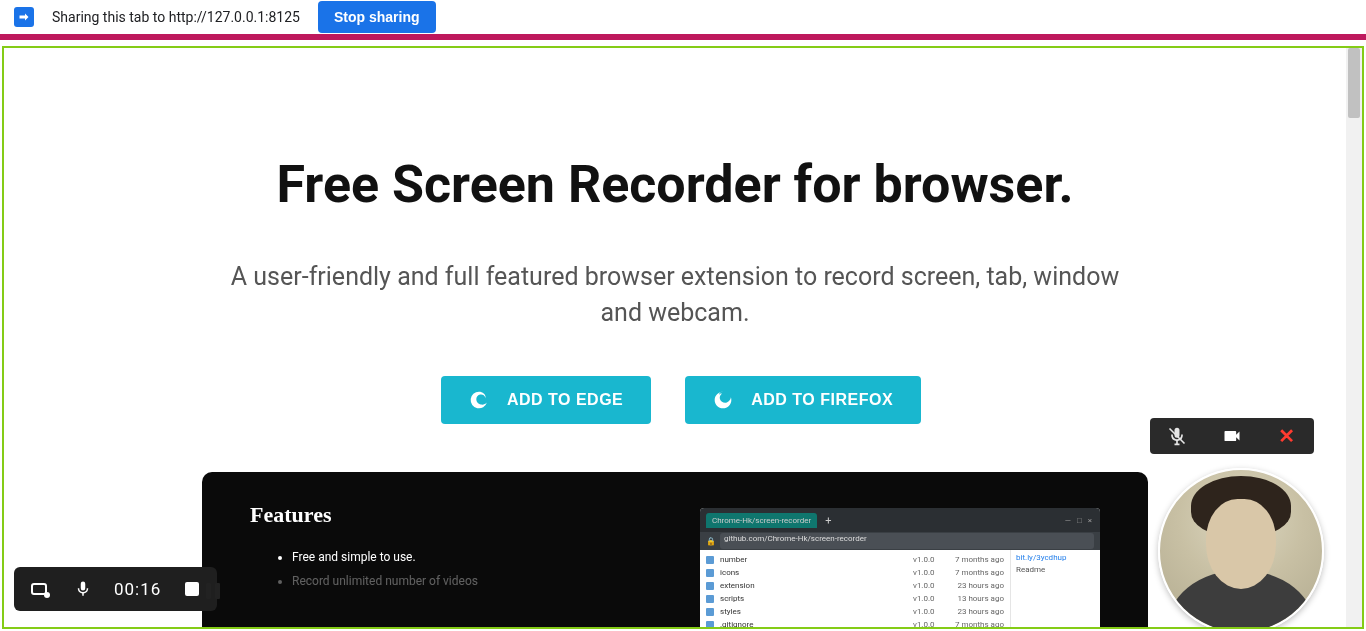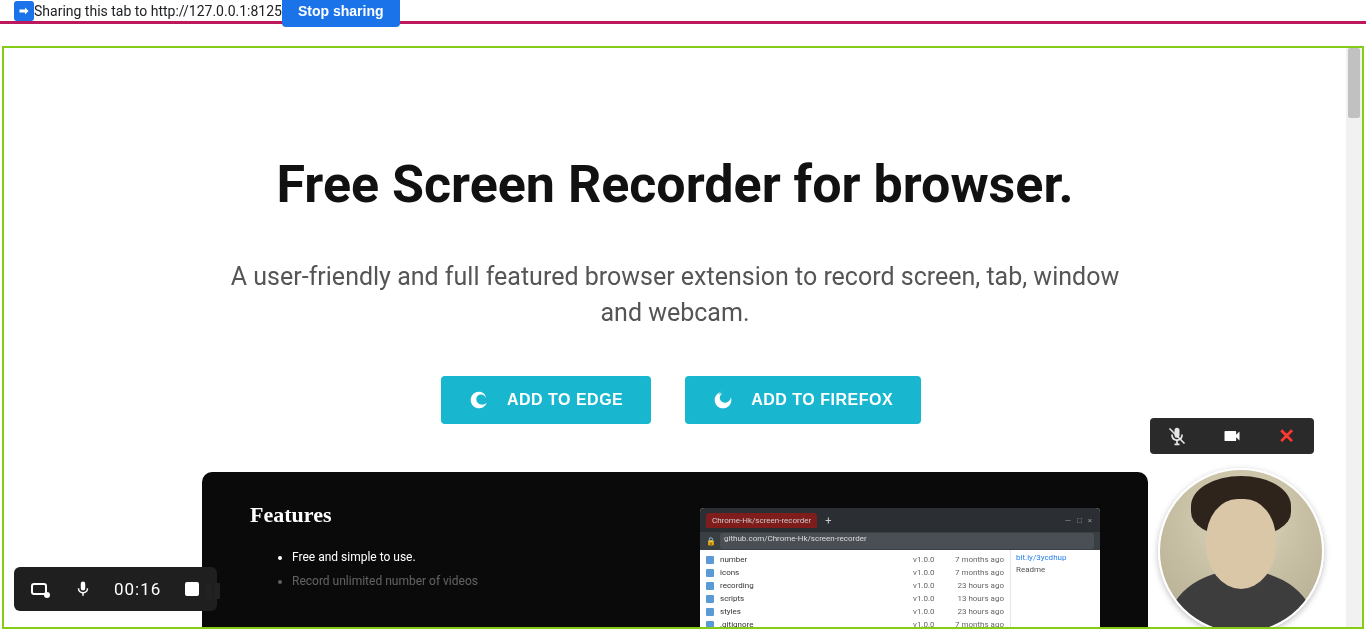--- a/index.html
+++ b/index.html
@@ -7,26 +7,26 @@
     font-family: -apple-system, BlinkMacSystemFont, "Segoe UI", Roboto, Helvetica, Arial, sans-serif;
     width: 1366px;
     height: 631px;
     overflow: hidden;
     position: relative;
     background: #fff;
   }
 
   
   .sharing-bar {
-    height: 24px;
+    height: 40px;
     display: flex;
     align-items: center;
     padding: 0 14px;
-    border-bottom: 3px solid #be185d;
-    gap: 0;
+    border-bottom: 6px solid #be185d;
+    gap: 18px;
     background: #fff;
   }
   .sharing-bar .share-icn {
     width: 20px; height: 20px;
     background: #1a73e8;
     border-radius: 3px;
     display: flex; align-items: center; justify-content: center;
   }
   .sharing-bar .share-icn svg { width: 12px; height: 12px; fill: #fff; }
   .sharing-bar .share-text { font-size: 14px; color: #202124; }
@@ -140,21 +140,21 @@
     background: #f5f6f7;
     border-radius: 4px 4px 0 0;
     overflow: hidden;
     font-size: 8px;
   }
   .screenshot .tabbar {
     height: 24px; background: #2b2f33;
     display: flex; align-items: center; padding: 0 6px; gap: 4px;
   }
   .screenshot .tabbar .tab {
-    background: #7f1d1d; color: #ccc; padding: 3px 6px; border-radius: 3px 3px 0 0;
+    background: #0f766e; color: #ccc; padding: 3px 6px; border-radius: 3px 3px 0 0;
   }
   .screenshot .tabbar .plus { color: #ccc; font-size: 11px; padding: 0 4px; }
   .screenshot .tabbar .dots { margin-left: auto; color: #999; letter-spacing: 2px; }
   .screenshot .urlbar {
     height: 18px; background: #3a3f44; display:flex; align-items:center; padding: 0 6px; gap: 4px; color: #bbb;
   }
   .screenshot .urlbar .field { flex:1; background:#4a4f55; height:16px; border-radius:3px; padding: 0 4px; line-height:12px; color:#ddd; }
   .screenshot .body { display:flex; height: calc(100% - 42px); background:#fff; }
   .screenshot .filelist { flex: 1; padding: 3px 6px; }
   .screenshot .filelist .row { display:flex; align-items:center; gap:6px; padding: 2px 0; color:#333; }
@@ -315,21 +315,21 @@
               <div class="time">7 months ago</div>
             </div>
             <div class="row">
               <div class="ficn"></div>
               <div class="fname">icons</div>
               <div class="ver">v1.0.0</div>
               <div class="time">7 months ago</div>
             </div>
             <div class="row">
               <div class="ficn"></div>
-              <div class="fname">recording</div>
+              <div class="fname">extension</div>
               <div class="ver">v1.0.0</div>
               <div class="time">23 hours ago</div>
             </div>
             <div class="row">
               <div class="ficn"></div>
               <div class="fname">scripts</div>
               <div class="ver">v1.0.0</div>
               <div class="time">13 hours ago</div>
             </div>
             <div class="row">

